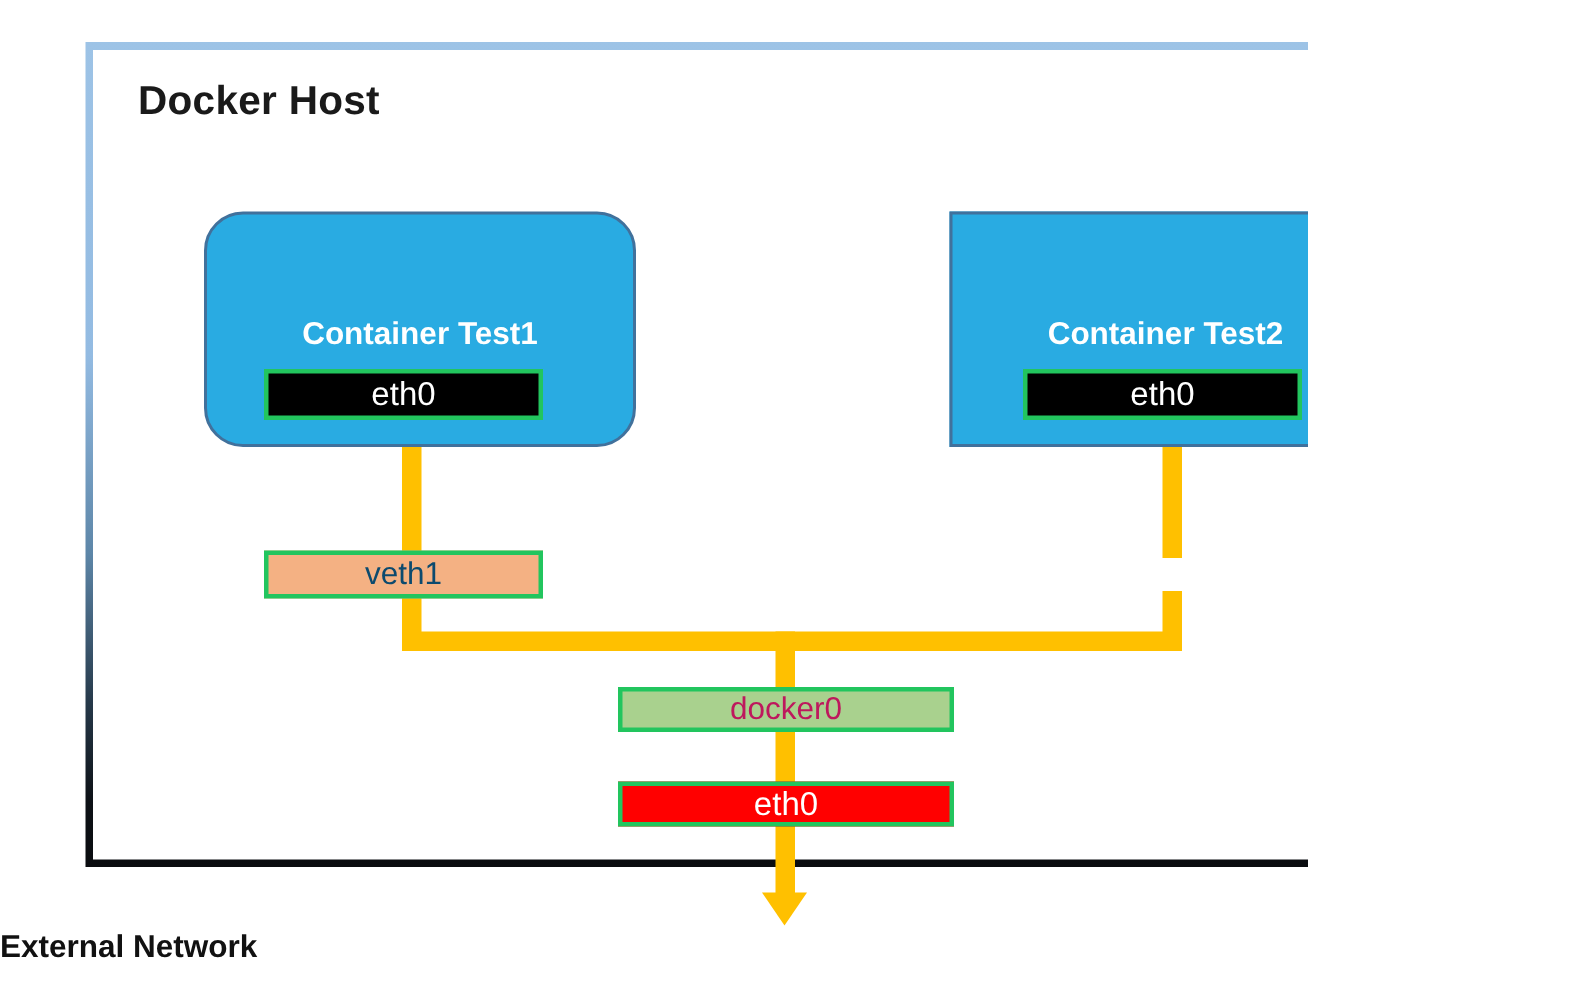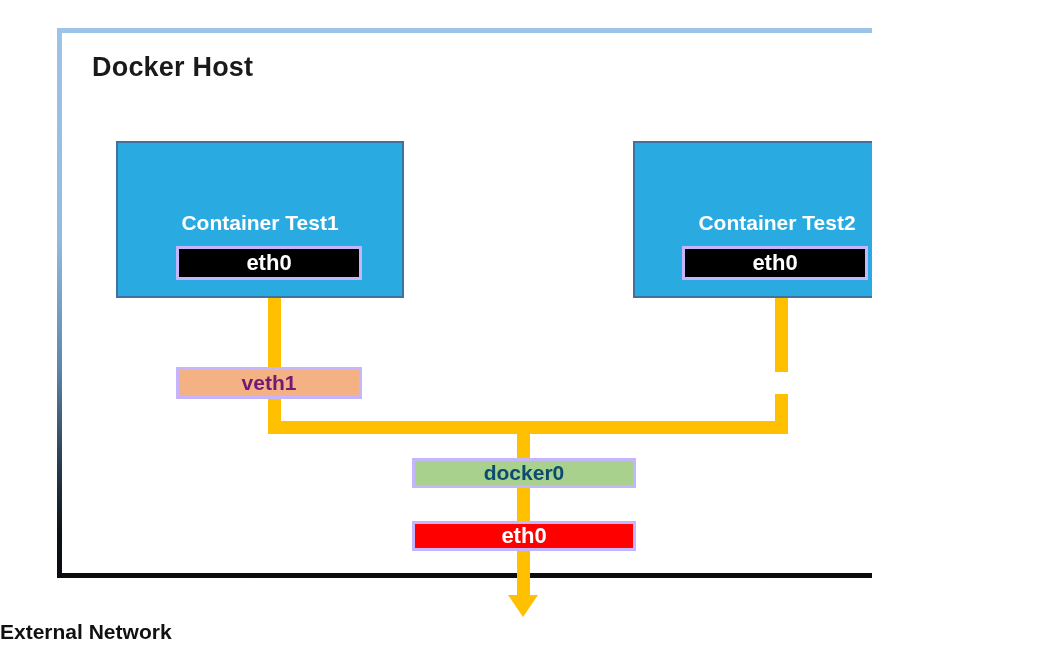--- a/index.html
+++ b/index.html
@@ -80,37 +80,37 @@
     white-space: nowrap;
   }
 
   
   .node-box {
     position: absolute;
     box-sizing: border-box;
     display: flex;
     align-items: center;
     justify-content: center;
-    border: 3px solid #c4b5fd;
-    font-weight: 700;
+    border: 3px solid #22c55e;
+    font-weight: 400;
     white-space: nowrap;
   }
   .node-eth-container {
     background: #000000;
     color: #ffffff;
     font-size: 22px;
   }
   .node-veth {
     background: #f4b183;
-    color: #701a75;
+    color: #0c4a6e;
     font-size: 21px;
   }
   .node-docker0 {
     background: #a9d18e;
-    color: #0c4a6e;
+    color: #be185d;
     font-size: 21px;
   }
   .node-eth-red {
     background: #ff0000;
     color: #ffffff;
     font-size: 22px;
   }
 
   
   .external-label {
@@ -143,21 +143,21 @@
 
   <div class="line hline" style="left:268px; top:421px; width:520px;"></div>
 
   <div class="line vline" style="left:517px; top:421px; height:42px;"></div>
 
   <div class="line vline" style="left:517px; top:483px; height:42px;"></div>
 
   <div class="line vline" style="left:517px; top:546px; height:53px;"></div>
   <div class="arrow-head" style="left:508px; top:595px;"></div>
 
-  <div class="container-box" style="left:116px; top:141px; width:288px; height:157px;">
+  <div class="container-box" style="left:136px; top:141px; width:288px; height:157px;border-radius:26px;">
     <div class="container-label">Container Test1</div>
   </div>
   <div class="node-box node-eth-container" style="left:176px; top:246px; width:186px; height:34px;">eth0</div>
 
   <div class="container-box" style="left:633px; top:141px; width:288px; height:157px;text-decoration:underline;">
     <div class="container-label">Container Test2</div>
   </div>
   <div class="node-box node-eth-container" style="left:682px; top:246px; width:186px; height:34px;">eth0</div>
 
   <div class="node-box node-veth" style="left:176px; top:367px; width:186px; height:32px;">veth1</div>

